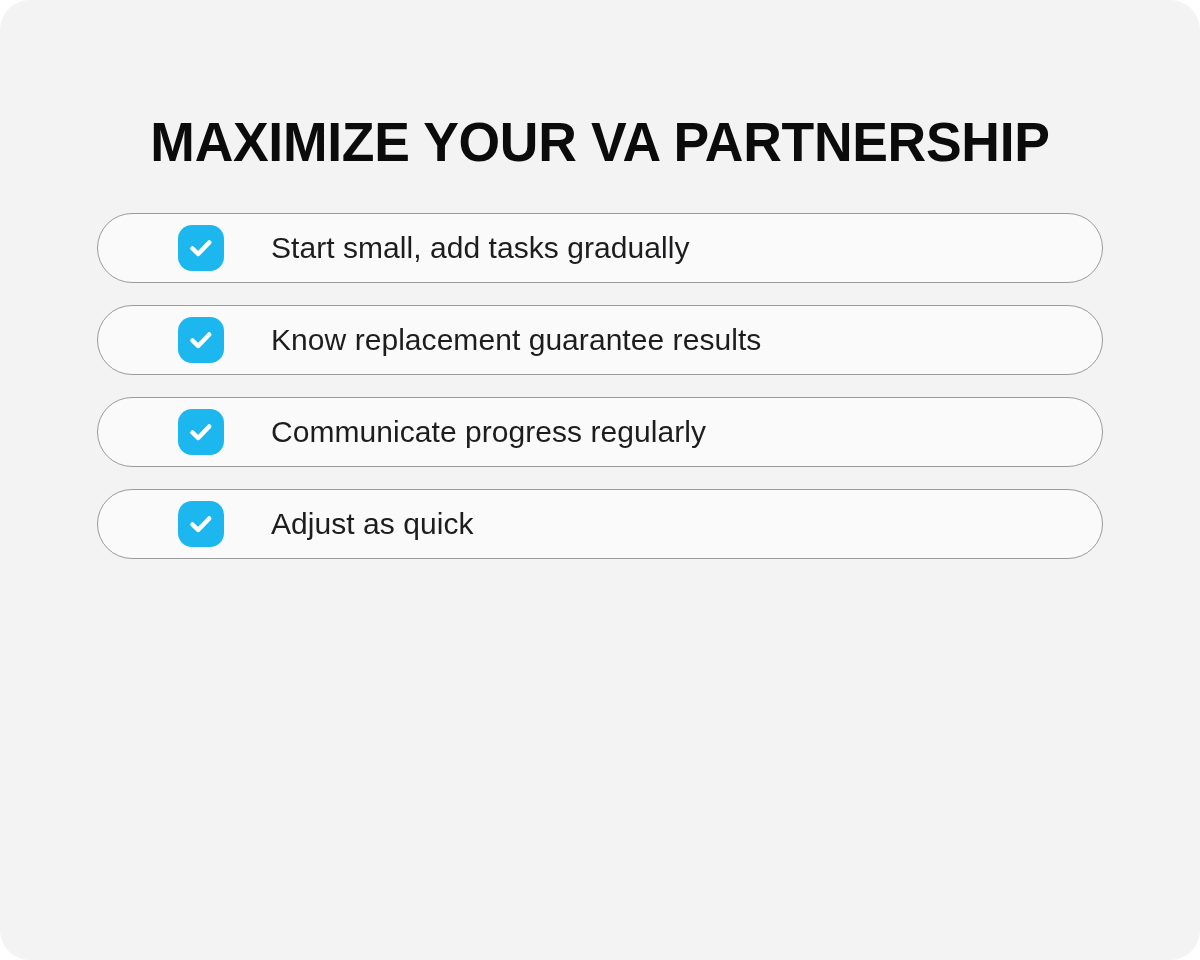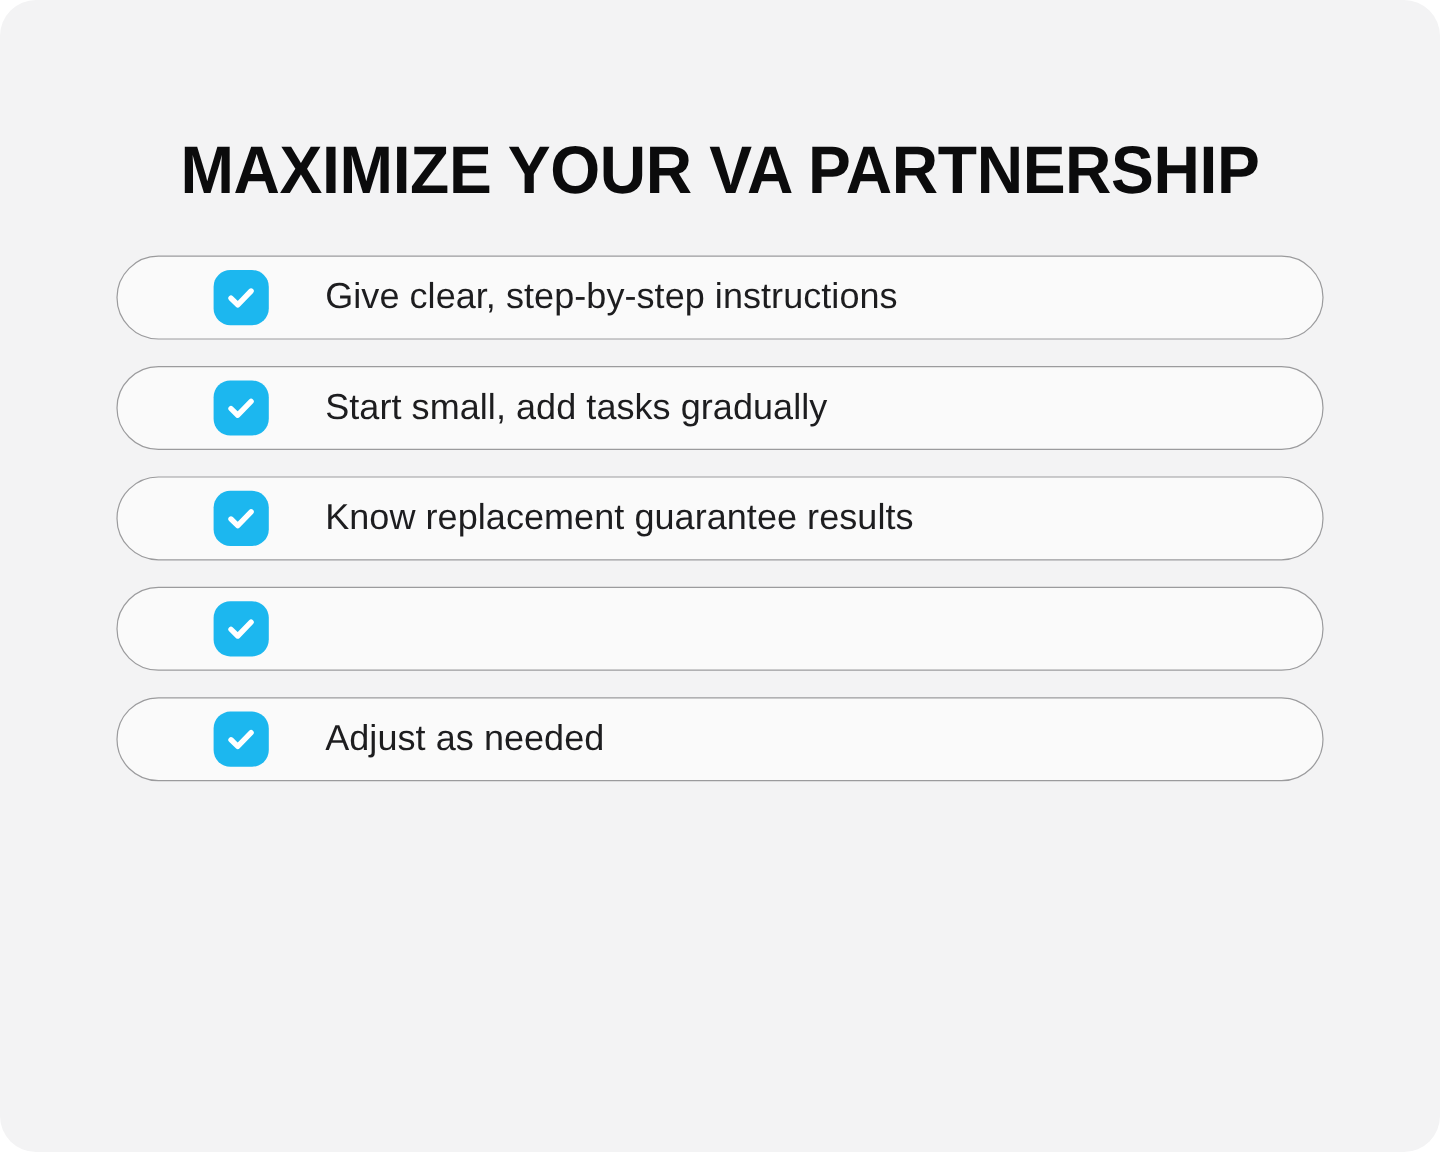--- a/index.html
+++ b/index.html
@@ -108,28 +108,20 @@
 </style>
 </head>
 <body>
 
 <div class="card">
 
   <h1 class="card-title">MAXIMIZE YOUR VA PARTNERSHIP</h1>
 
   <ul class="checklist">
 
-    <li class="checklist-row">
-      <span class="check-box">
-        <svg viewBox="0 0 24 24" aria-hidden="true">
-          <path d="M5.2 12.4 L9.7 16.8 L18.6 7.6" fill="none" stroke="#ffffff" stroke-width="3.6" stroke-linecap="round" stroke-linejoin="round"></path>
-        </svg>
-      </span>
-      <span class="row-label">Give clear, step-by-step instructions</span>
-    </li>
 
 
 
     <li class="checklist-row">
       <span class="check-box">
         <svg viewBox="0 0 24 24" aria-hidden="true">
           <path d="M5.2 12.4 L9.7 16.8 L18.6 7.6" fill="none" stroke="#ffffff" stroke-width="3.6" stroke-linecap="round" stroke-linejoin="round"></path>
         </svg>
       </span>
       <span class="row-label">Start small, add tasks gradually</span>
@@ -143,25 +135,26 @@
       </span>
       <span class="row-label">Know replacement guarantee results</span>
     </li>
 
     <li class="checklist-row">
       <span class="check-box">
         <svg viewBox="0 0 24 24" aria-hidden="true">
           <path d="M5.2 12.4 L9.7 16.8 L18.6 7.6" fill="none" stroke="#ffffff" stroke-width="3.6" stroke-linecap="round" stroke-linejoin="round"></path>
         </svg>
       </span>
+      <span class="row-label">Communicate progress regularly</span>
     </li>
 
     <li class="checklist-row">
       <span class="check-box">
         <svg viewBox="0 0 24 24" aria-hidden="true">
           <path d="M5.2 12.4 L9.7 16.8 L18.6 7.6" fill="none" stroke="#ffffff" stroke-width="3.6" stroke-linecap="round" stroke-linejoin="round"></path>
         </svg>
       </span>
-      <span class="row-label">Adjust as needed</span>
+      <span class="row-label">Adjust as quick</span>
     </li>
 
   </ul>
 </div>
 
 </body></html>

